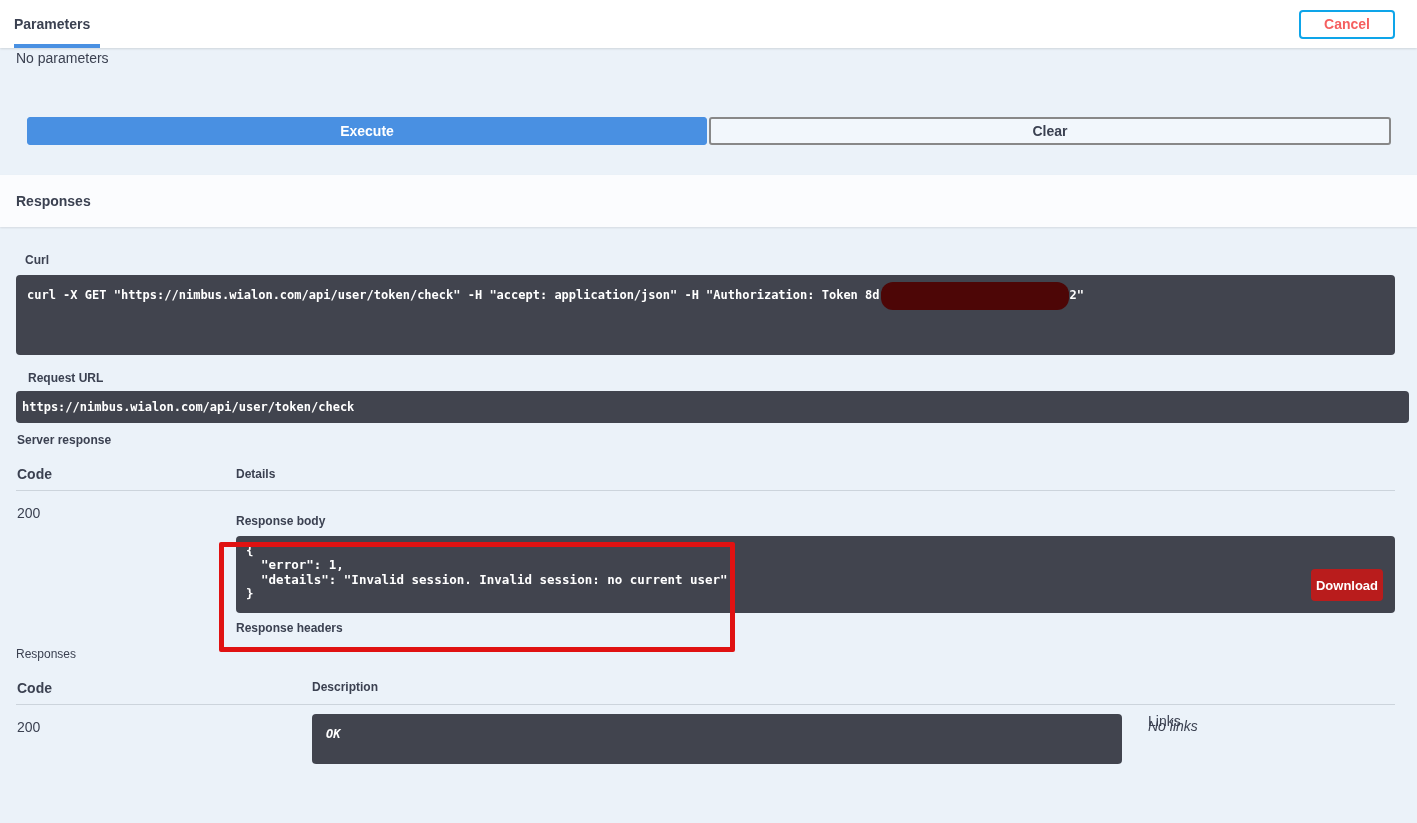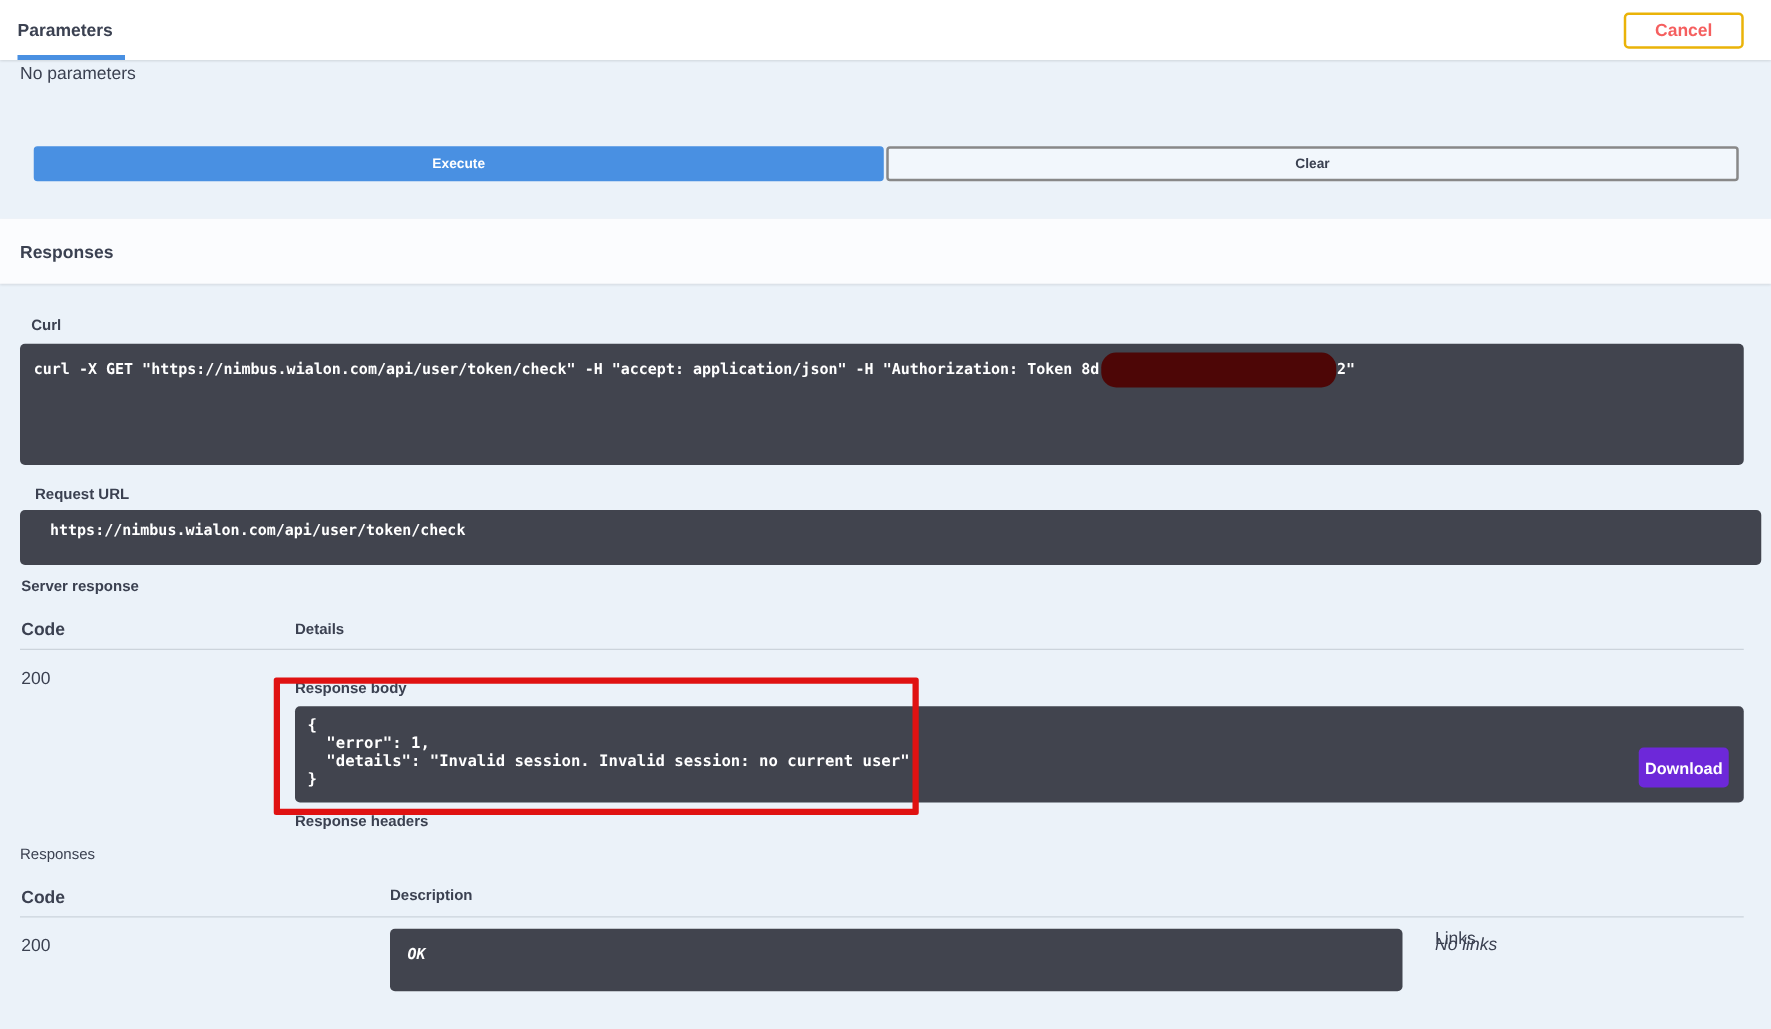--- a/index.html
+++ b/index.html
@@ -38,21 +38,21 @@
     left: 0; right: 0; bottom: 0;
     height: 4px;
     background: #4990e2;
   }
   .btn-cancel {
     margin-left: auto;
     margin-right: 22px;
     width: 96px;
     height: 29px;
     background: #ffffff;
-    border: 2px solid #eab308;
+    border: 2px solid #0ea5e9;
     border-radius: 4px;
     color: #f55f5f;
     font-family: "Liberation Sans", sans-serif;
     font-size: 14px;
     font-weight: bold;
     cursor: pointer;
   }
 
   
   .no-params {
@@ -64,21 +64,21 @@
   .exec-row {
     display: flex;
     gap: 2px;
     margin: 50px 26px 0 27px;
     height: 28px;
   }
   .exec-row button {
     flex: 1;
     height: 28px;
     font-family: "Liberation Sans", sans-serif;
-    font-size: 11px;
+    font-size: 14px;
     font-weight: bold;
     border-radius: 3px;
     cursor: pointer;
     text-align: center;
   }
   .btn-execute {
     background: #4990e2;
     border: 1px solid #4990e2;
     color: #ffffff;
   }
@@ -114,37 +114,37 @@
     border-radius: 4px;
     color: #ffffff;
     font-family: "DejaVu Sans Mono", monospace;
     font-weight: bold;
     font-size: 12px;
     white-space: pre;
     overflow: hidden;
   }
   .curl-panel {
     margin: 7px 22px 0 16px;
-    height: 97px;
+    height: 80px;
     padding: 11px 11px;
     line-height: 18px;
   }
   .redaction {
     display: inline-block;
     vertical-align: middle;
     width: 188px;
     height: 28px;
     margin: -8px 1px;
     background: #4d0606;
     border-radius: 12px;
   }
   .url-panel {
     margin: 5px 8px 0 16px;
-    height: 44px;
-    padding: 9px 24px;
+    height: 32px;
+    padding: 9px 6px;
     line-height: 15px;
   }
 
   
   .rt-head {
     display: flex;
     margin: 14px 22px 0 16px;
     height: 29px;
     border-bottom: 1px solid #ccd4dc;
   }
@@ -177,21 +177,21 @@
     padding: 8px 10px;
     font-size: 12.5px;
     line-height: 14.4px;
   }
   .btn-download {
     position: absolute;
     right: 12px;
     top: 33px;
     width: 72px;
     height: 32px;
-    background: #6d28d9;
+    background: #b91c1c;
     border: none;
     border-radius: 4px;
     color: #ffffff;
     font-family: "Liberation Sans", sans-serif;
     font-size: 13px;
     font-weight: bold;
     cursor: pointer;
   }
   .lbl-respheaders { margin-top: 8px; }
   .respheaders-panel {

